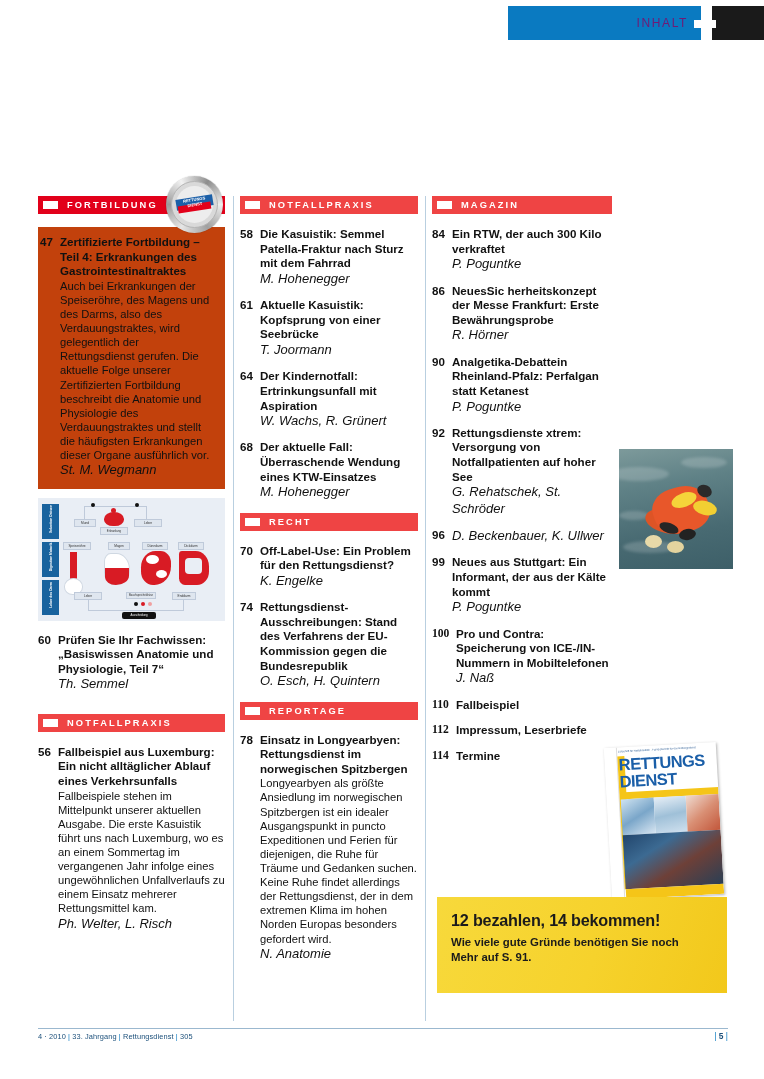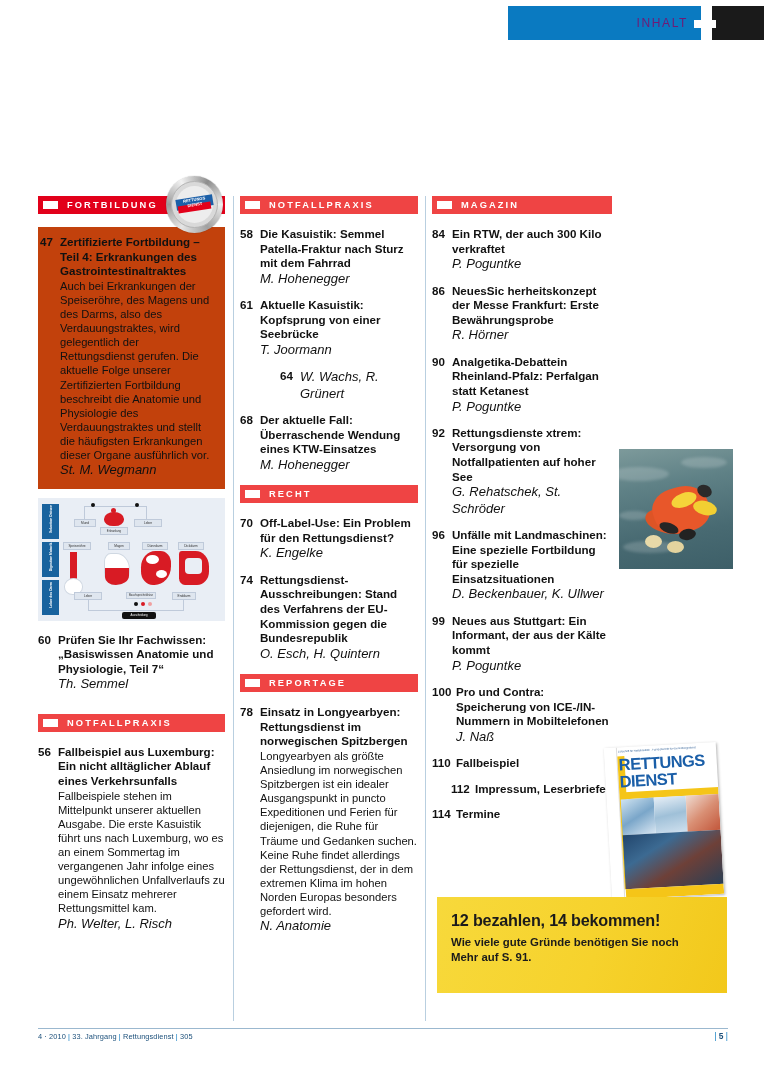--- a/index.html
+++ b/index.html
@@ -44,21 +44,21 @@
     color: #ffffff; font-size: 9.3px; font-weight: bold;
     letter-spacing: 2.1px; margin-left: 9px; white-space: nowrap;
   }
 
   
   .entry { display: flex; margin-bottom: 13px; line-height: 1.26; }
   .entry .pg {
     font-weight: bold; font-size: 11.6px; color: #111;
     flex: 0 0 auto; width: 20px; text-align: left;
   }
-  .entry.wide .pg { width: 24px; }
+  .entry.wide .pg { width: 24px; font-family: Liberation Serif, serif; }
   .entry .body { flex: 1 1 auto; }
   .entry .ttl { font-weight: bold; font-size: 11.6px; color: #111; display: block; }
   .entry .desc { font-size: 11.2px; color: #111; display: block; }
   .entry .auth { font-style: italic; font-size: 13px; color: #111; display: block; }
   .entry.compact { margin-bottom: 11px; }
 
   
   .feature {
     background: #c2410c; padding: 8px 10px 10px 2px; margin-bottom: 9px;
   }
@@ -273,23 +273,24 @@
         <span class="auth">M. Hohenegger</span>
       </div>
     </div>
     <div class="entry compact" style="margin-top:7px;">
       <div class="pg">61</div>
       <div class="body">
         <span class="ttl">Aktuelle Kasuistik: Kopfsprung von einer Seebrücke</span>
         <span class="auth">T. Joormann</span>
       </div>
     </div>
-    <div class="entry compact" style="margin-top:7px;margin-left:40px;">
+    <div class="entry compact" style="margin-top:7px;">
       <div class="pg">64</div>
       <div class="body">
+        <span class="ttl">Der Kindernotfall: Ertrinkungsunfall mit Aspiration</span>
         <span class="auth">W. Wachs, R. Grünert</span>
       </div>
     </div>
     <div class="entry compact" style="margin-top:7px;">
       <div class="pg">68</div>
       <div class="body">
         <span class="ttl">Der aktuelle Fall: Überraschende Wendung eines KTW-Einsatzes</span>
         <span class="auth">M. Hohenegger</span>
       </div>
     </div>
@@ -360,21 +361,20 @@
     <div class="entry compact" style="margin-top:7px;">
       <div class="pg">92</div>
       <div class="body">
         <span class="ttl">Rettungsdienste xtrem: Versorgung von Notfallpatienten auf hoher See</span>
         <span class="auth">G. Rehatschek, St. Schröder</span>
       </div>
     </div>
     <div class="entry compact" style="margin-top:7px;">
       <div class="pg">96</div>
       <div class="body">
-        <span class="ttl">Unfälle mit Landmaschinen: Eine spezielle Fortbildung für spezielle Einsatzsituationen</span>
         <span class="auth">D. Beckenbauer, K. Ullwer</span>
       </div>
     </div>
     <div class="entry compact" style="margin-top:7px;">
       <div class="pg">99</div>
       <div class="body">
         <span class="ttl">Neues aus Stuttgart: Ein Informant, der aus der Kälte kommt</span>
         <span class="auth">P. Poguntke</span>
       </div>
     </div>
@@ -384,21 +384,21 @@
         <span class="ttl">Pro und Contra: Speicherung von ICE-/IN-Nummern in Mobiltelefonen</span>
         <span class="auth">J. Naß</span>
       </div>
     </div>
     <div class="entry compact wide" style="margin-top:11px;">
       <div class="pg">110</div>
       <div class="body">
         <span class="ttl">Fallbeispiel</span>
       </div>
     </div>
-    <div class="entry compact wide" style="margin-top:11px;margin-left:19px;">
+    <div class="entry compact wide" style="margin-top:11px;">
       <div class="pg">112</div>
       <div class="body">
         <span class="ttl">Impressum, Leserbriefe</span>
       </div>
     </div>
     <div class="entry compact wide" style="margin-top:11px;">
       <div class="pg">114</div>
       <div class="body">
         <span class="ttl">Termine</span>
       </div>

